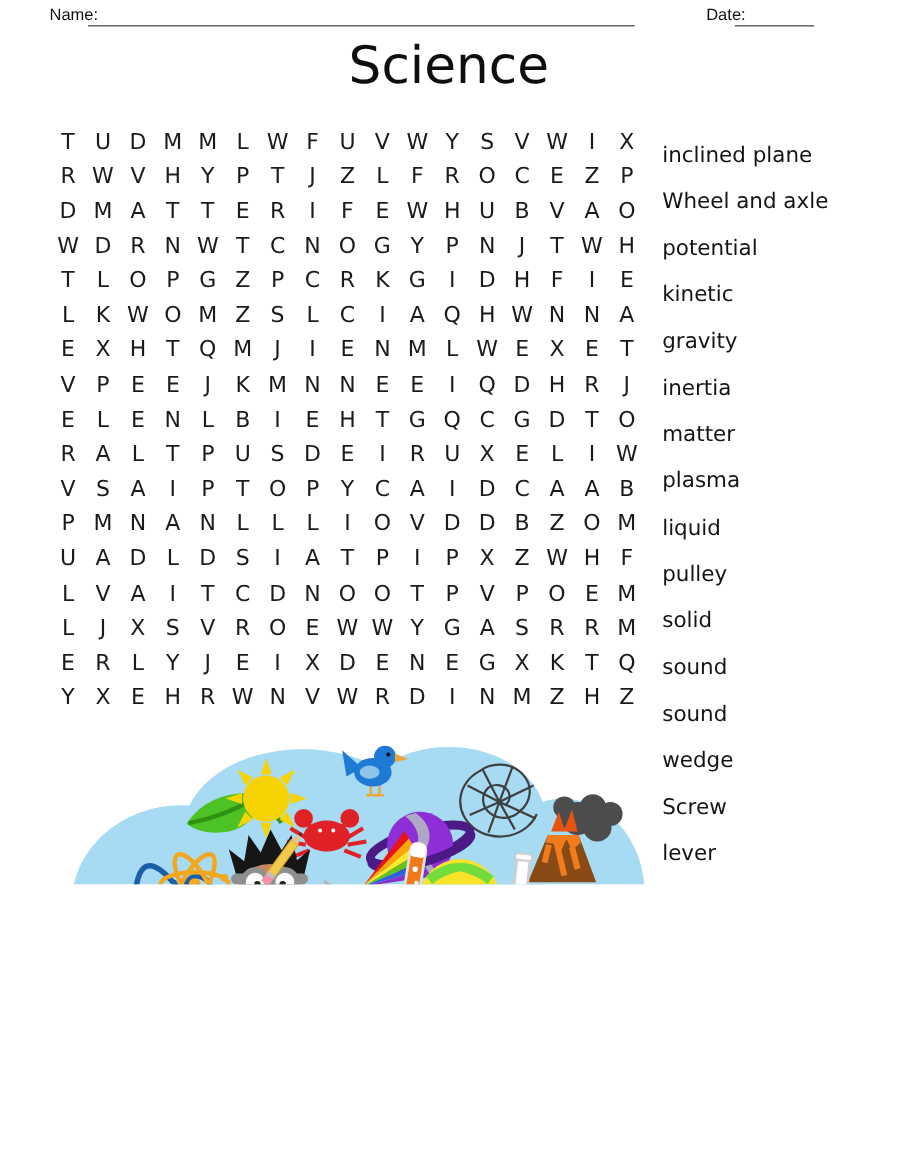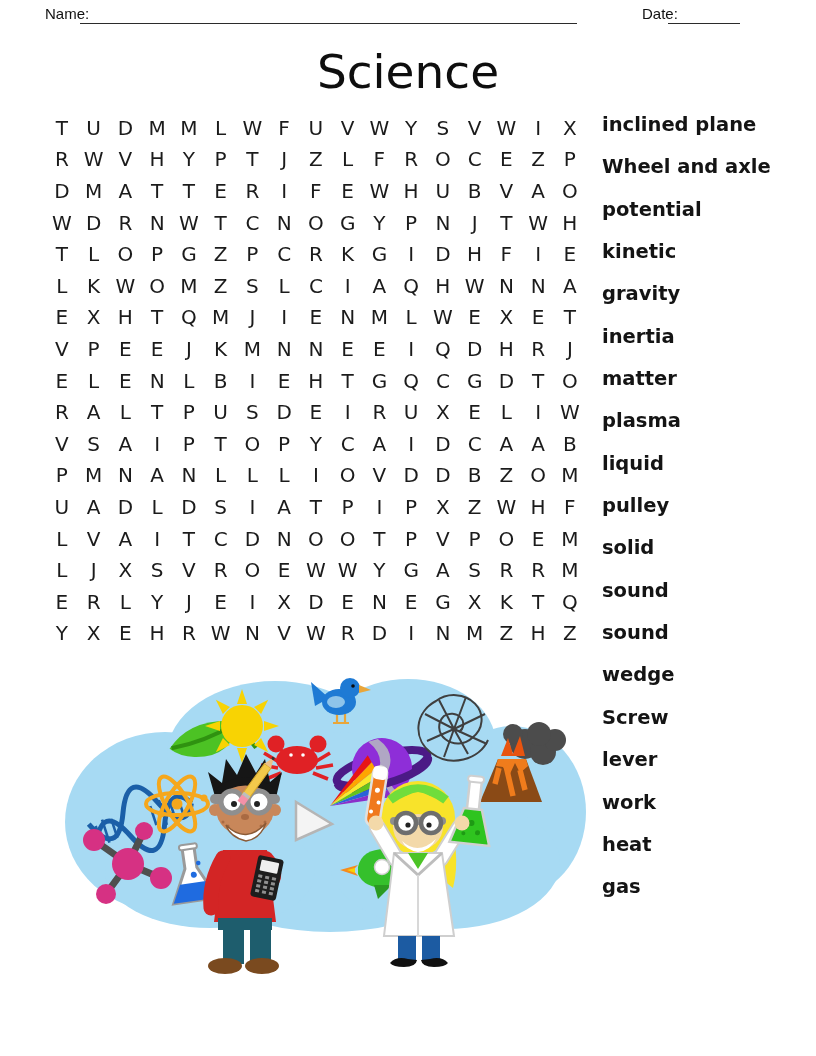--- a/index.html
+++ b/index.html
@@ -1,30 +1,30 @@
 <!DOCTYPE html>
 <html><head>
 <meta charset="utf-8">
 <style>
   html,body{margin:0;padding:0;background:#fff;}
-  .page{position:relative;width:816px;height:1056px;background:#ffffff;overflow:hidden;
+  .page{position:relative;width:816px;height:804px;background:#ffffff;overflow:hidden;
         font-family:"DejaVu Sans",sans-serif;}
   .hdr-label{position:absolute;top:5px;font:15px "Liberation Sans",sans-serif;color:#111;}
   .hdr-line{position:absolute;top:7px;height:16px;border-bottom:1.6px solid #2b2b2b;}
   .name-label{left:45px;}
   .name-line{left:80px;width:497px;}
   .date-label{left:625px;margin-left:17px;}
   .date-line{left:668px;width:72px;}
-  .title{position:absolute;left:0;right:0;top:44px;text-align:center;
+  .title{position:absolute;left:0;right:0;top:32px;text-align:center;
          font-size:47px;color:#0e0e0e;letter-spacing:0px;}
   .grid{position:absolute;left:46px;top:112px;display:grid;
         grid-template-columns:repeat(17,31.76px);grid-auto-rows:31.6px;}
   .cell{display:flex;align-items:center;justify-content:center;
         font-size:20px;color:#1b1b1b;}
-  .words{position:absolute;left:602px;top:104px;width:210px;font-weight:bold;}
+  .words{position:absolute;left:602px;top:120px;width:210px;}
   .word{height:42.35px;line-height:42.35px;font-size:19.5px;color:#141414;white-space:nowrap;}
   .illustration{position:absolute;left:60px;top:660px;}
 </style>
 </head>
 <body>
 
 <div class="page">
 
   <span class="hdr-label name-label">Name:</span>
   <span class="hdr-line name-line"></span>

